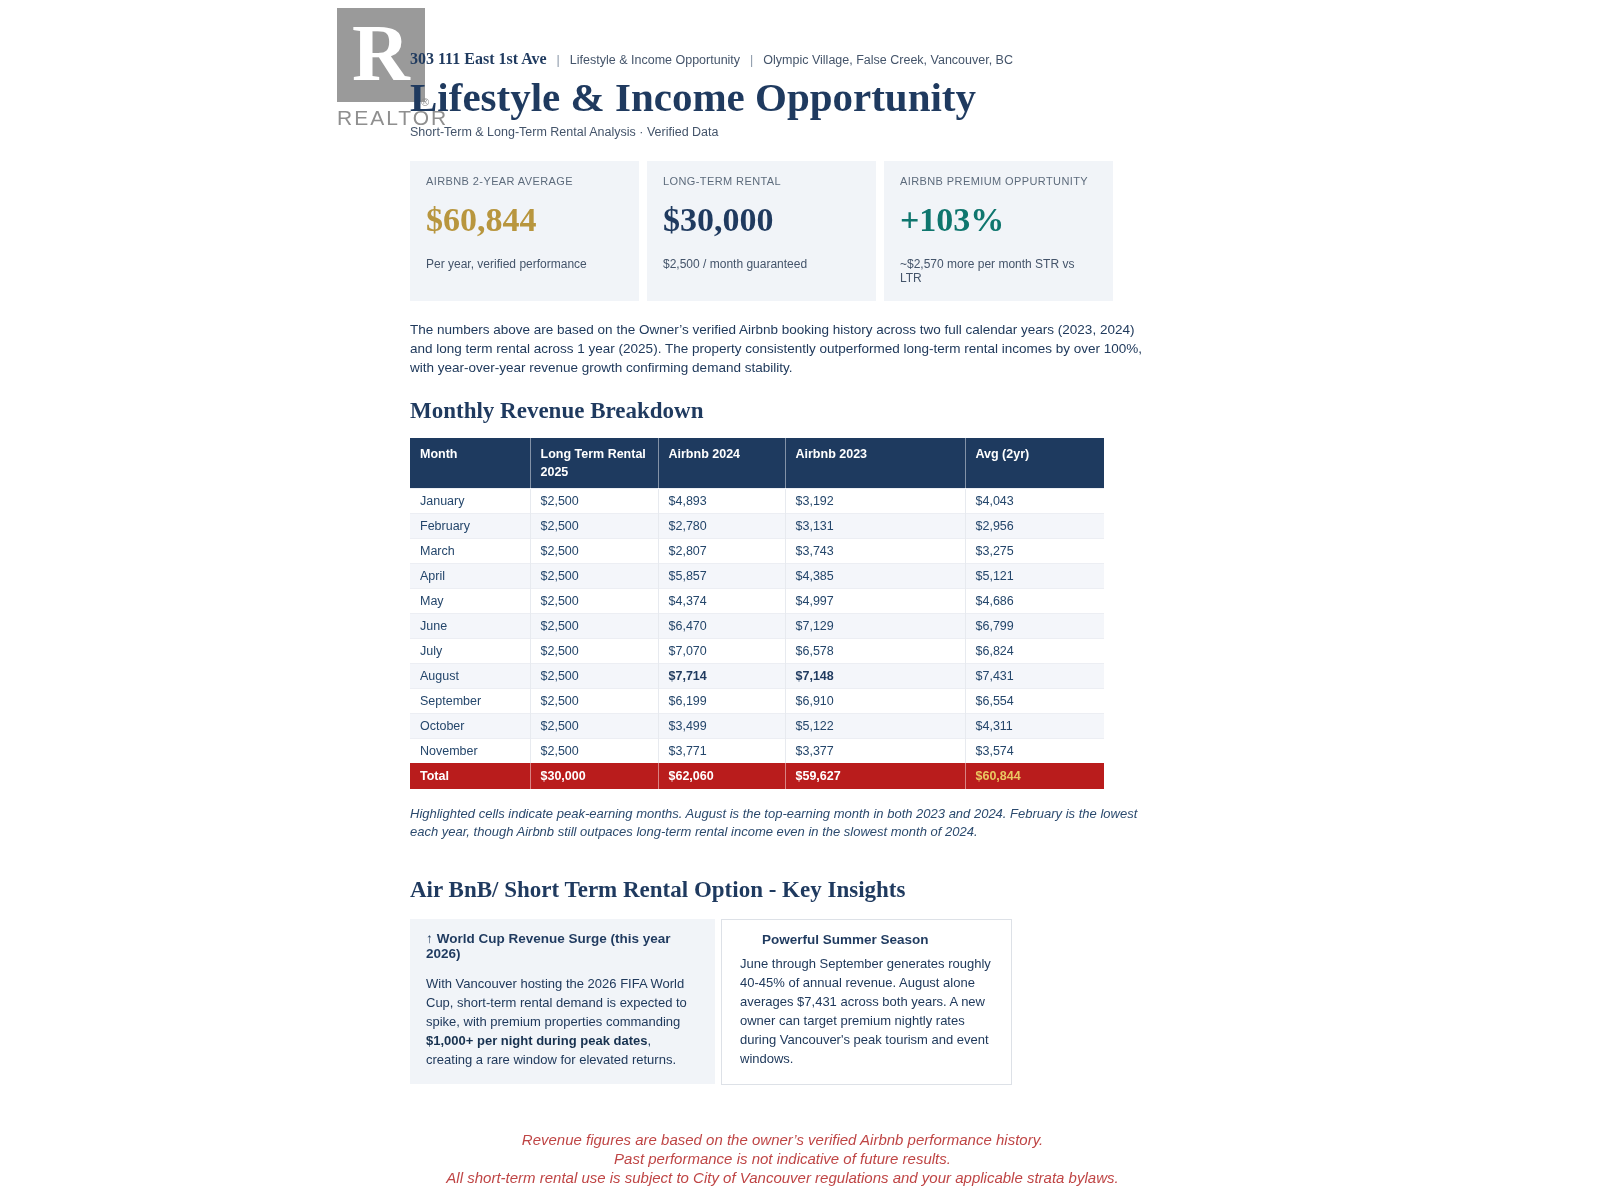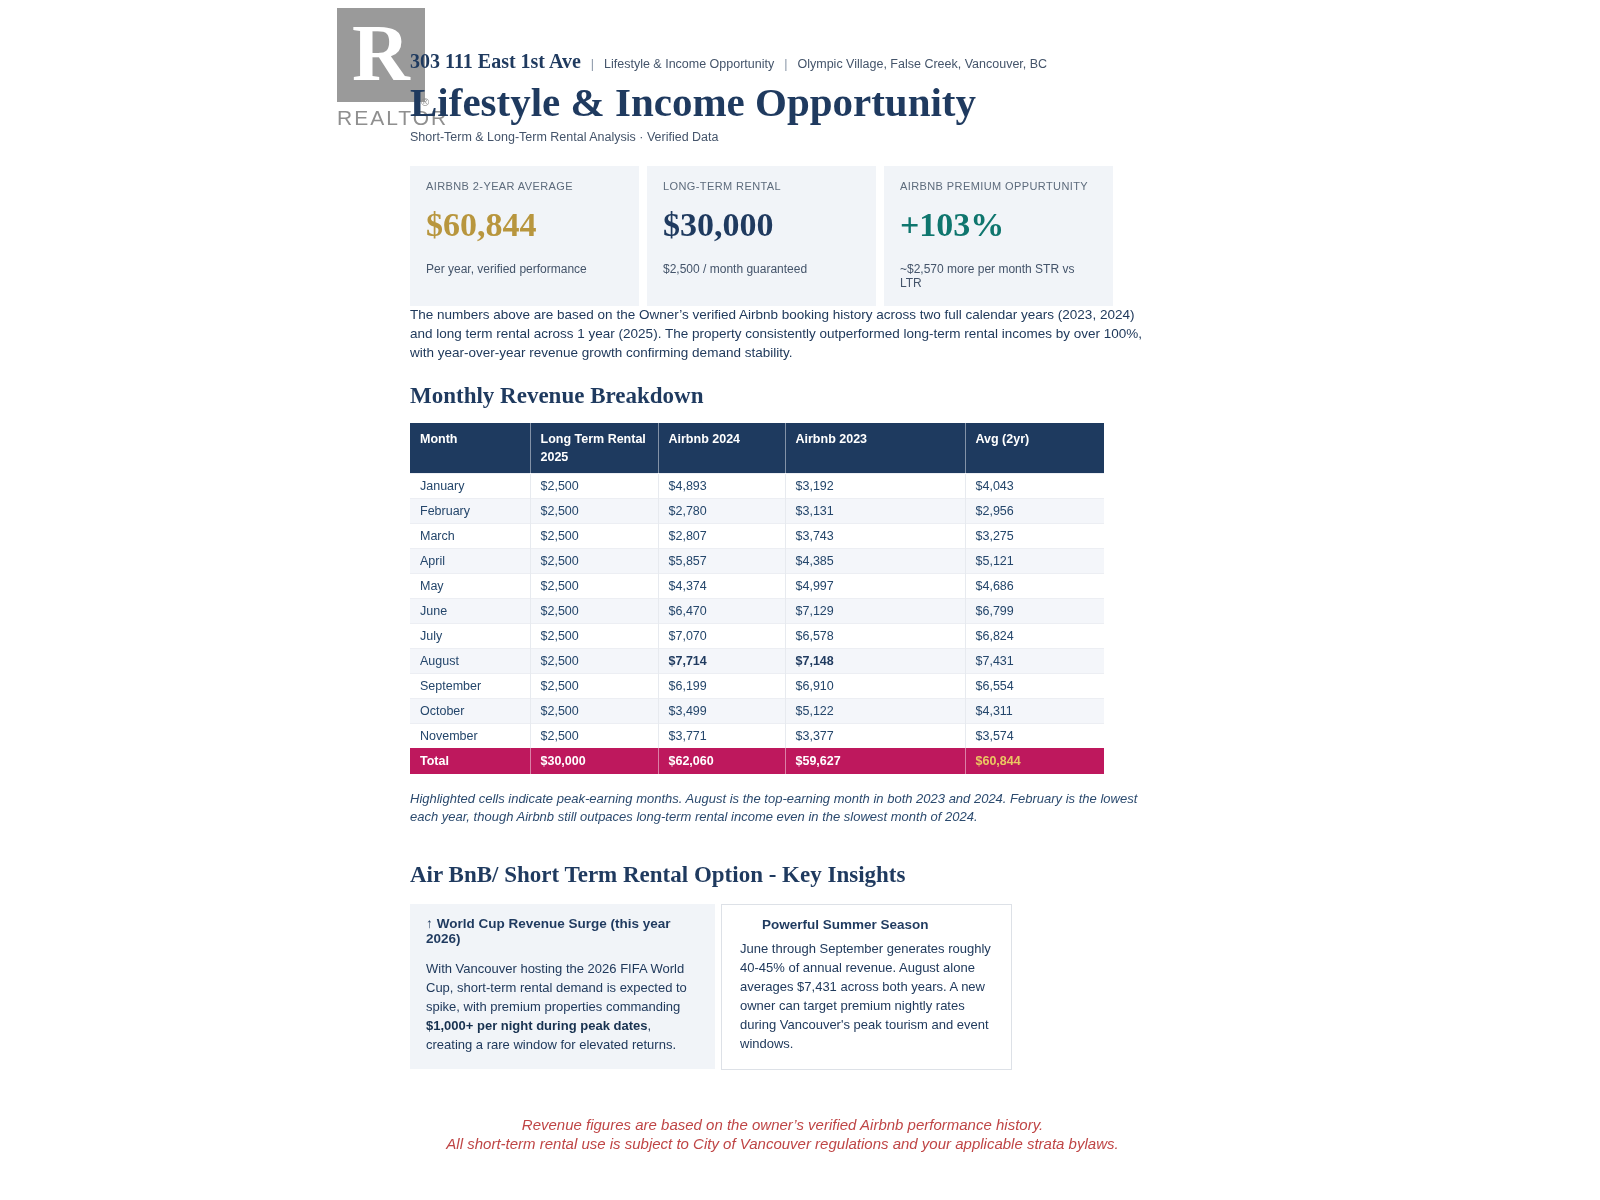--- a/index.html
+++ b/index.html
@@ -12,53 +12,53 @@
     display:flex; align-items:center; justify-content:center; }
   .logo-r { color:#ffffff; font-family:"Liberation Serif", serif; font-weight:bold;
     font-size:80px; line-height:1; transform:translateY(-2px); }
   .logo-reg { position:absolute; right:-4px; bottom:-6px; font-size:11px; color:#8e8e8e; }
   .logo-label { color:#8f8f8f; font-size:21px; letter-spacing:2px; margin-top:4px; }
 
   
   .content { position:absolute; left:410px; top:50px; width:745px; }
 
   .breadcrumb { display:flex; align-items:baseline; gap:10px; font-size:12.5px; color:#44546a; white-space:nowrap; }
-  .breadcrumb-address { font-family:"Liberation Serif", serif; font-weight:bold; font-size:20px; color:#1f3a5f; }
+  .breadcrumb-address { font-family:"Liberation Serif", serif; font-weight:bold; font-size:16px; color:#1f3a5f; }
   .breadcrumb-sep { color:#8a97a8; }
 
   .page-title { font-family:"Liberation Serif", serif; font-weight:bold;
     font-size:41px; color:#1f3a5f; margin:5px 0 4px; }
   .page-subtitle { font-size:12.5px; color:#44546a; }
 
   
   .stats { display:flex; gap:8px; margin-top:22px; }
   .stat-card { background:#f1f4f8; width:229px; padding:14px 16px 16px; }
   .stat-label { font-size:11px; color:#5d6b7c; letter-spacing:0.4px; }
   .stat-value { font-family:"Liberation Serif", serif; font-weight:bold; font-size:34px; margin:14px 0 18px; }
   .c-gold  { color:#b8963e; }
   .c-navy  { color:#1f3a5f; }
   .c-green { color:#0f766e; }
   .stat-caption { font-size:12px; color:#44546a; }
 
-  .intro { font-size:13.5px; line-height:1.4; color:#203a5c; }
+  .intro { margin-top:20px; font-size:13.5px; line-height:1.4; color:#203a5c; }
 
   .section-title { font-family:"Liberation Serif", serif; font-weight:bold;
     font-size:23px; color:#1f3a5f; margin-top:20px; }
 
   
   table { border-collapse:collapse; width:694px; margin-top:14px; table-layout:fixed; }
   thead th { background:#1e3a5f; color:#ffffff; text-align:left; vertical-align:top;
     font-size:12.5px; padding:7px 10px; border-right:1px solid rgba(255,255,255,0.45); line-height:1.45;margin-left:36px; }
   thead th:last-child { border-right:none; }
   tbody td { font-size:12.5px; color:#24466b; padding:5px 10px;
     border-right:1px solid #e7eaef; border-top:1px solid #eceef3; }
   tbody td:last-child { border-right:none; }
   tbody tr.even td { background:#f4f6fa; }
   tbody td.hl { background:#f0d9a4; color:#1f3a5f; font-weight:bold; }
-  tfoot td { background:#be185d; color:#ffffff; font-weight:bold; font-size:12.5px;
+  tfoot td { background:#b91c1c; color:#ffffff; font-weight:bold; font-size:12.5px;
     padding:6px 10px; border-right:1px solid rgba(255,255,255,0.45); }
   tfoot td:last-child { border-right:none; }
   tfoot td.goldtxt { color:#eac862; }
 
   .table-note { margin-top:16px; font-style:italic; font-size:13px; color:#2b4a6e; line-height:1.4; }
 
   
   .insights-title { margin-top:36px; }
   .insights { display:flex; gap:6px; margin-top:16px; align-items:flex-start; }
   .insight-card-a { background:#f1f4f8; width:305px; padding:12px 16px 14px; }
@@ -240,16 +240,17 @@
       </div>
     </div>
     <div class="insight-card-b">
       <div class="insight-title">Powerful Summer Season</div>
       <div class="insight-body">June through September generates roughly 40-45% of annual revenue. August alone averages $7,431 across both years. A new owner can target premium nightly rates during Vancouver's peak tourism and event windows.</div>
     </div>
   </div>
 
   <div class="disclaimer">
     <div>Revenue figures are based on the owner’s verified Airbnb performance history.</div>
+    <div>Past performance is not indicative of future results.</div>
     <div>All short-term rental use is subject to City of Vancouver regulations and your applicable strata bylaws.</div>
   </div>
 
 </div>
 
 </body></html>

